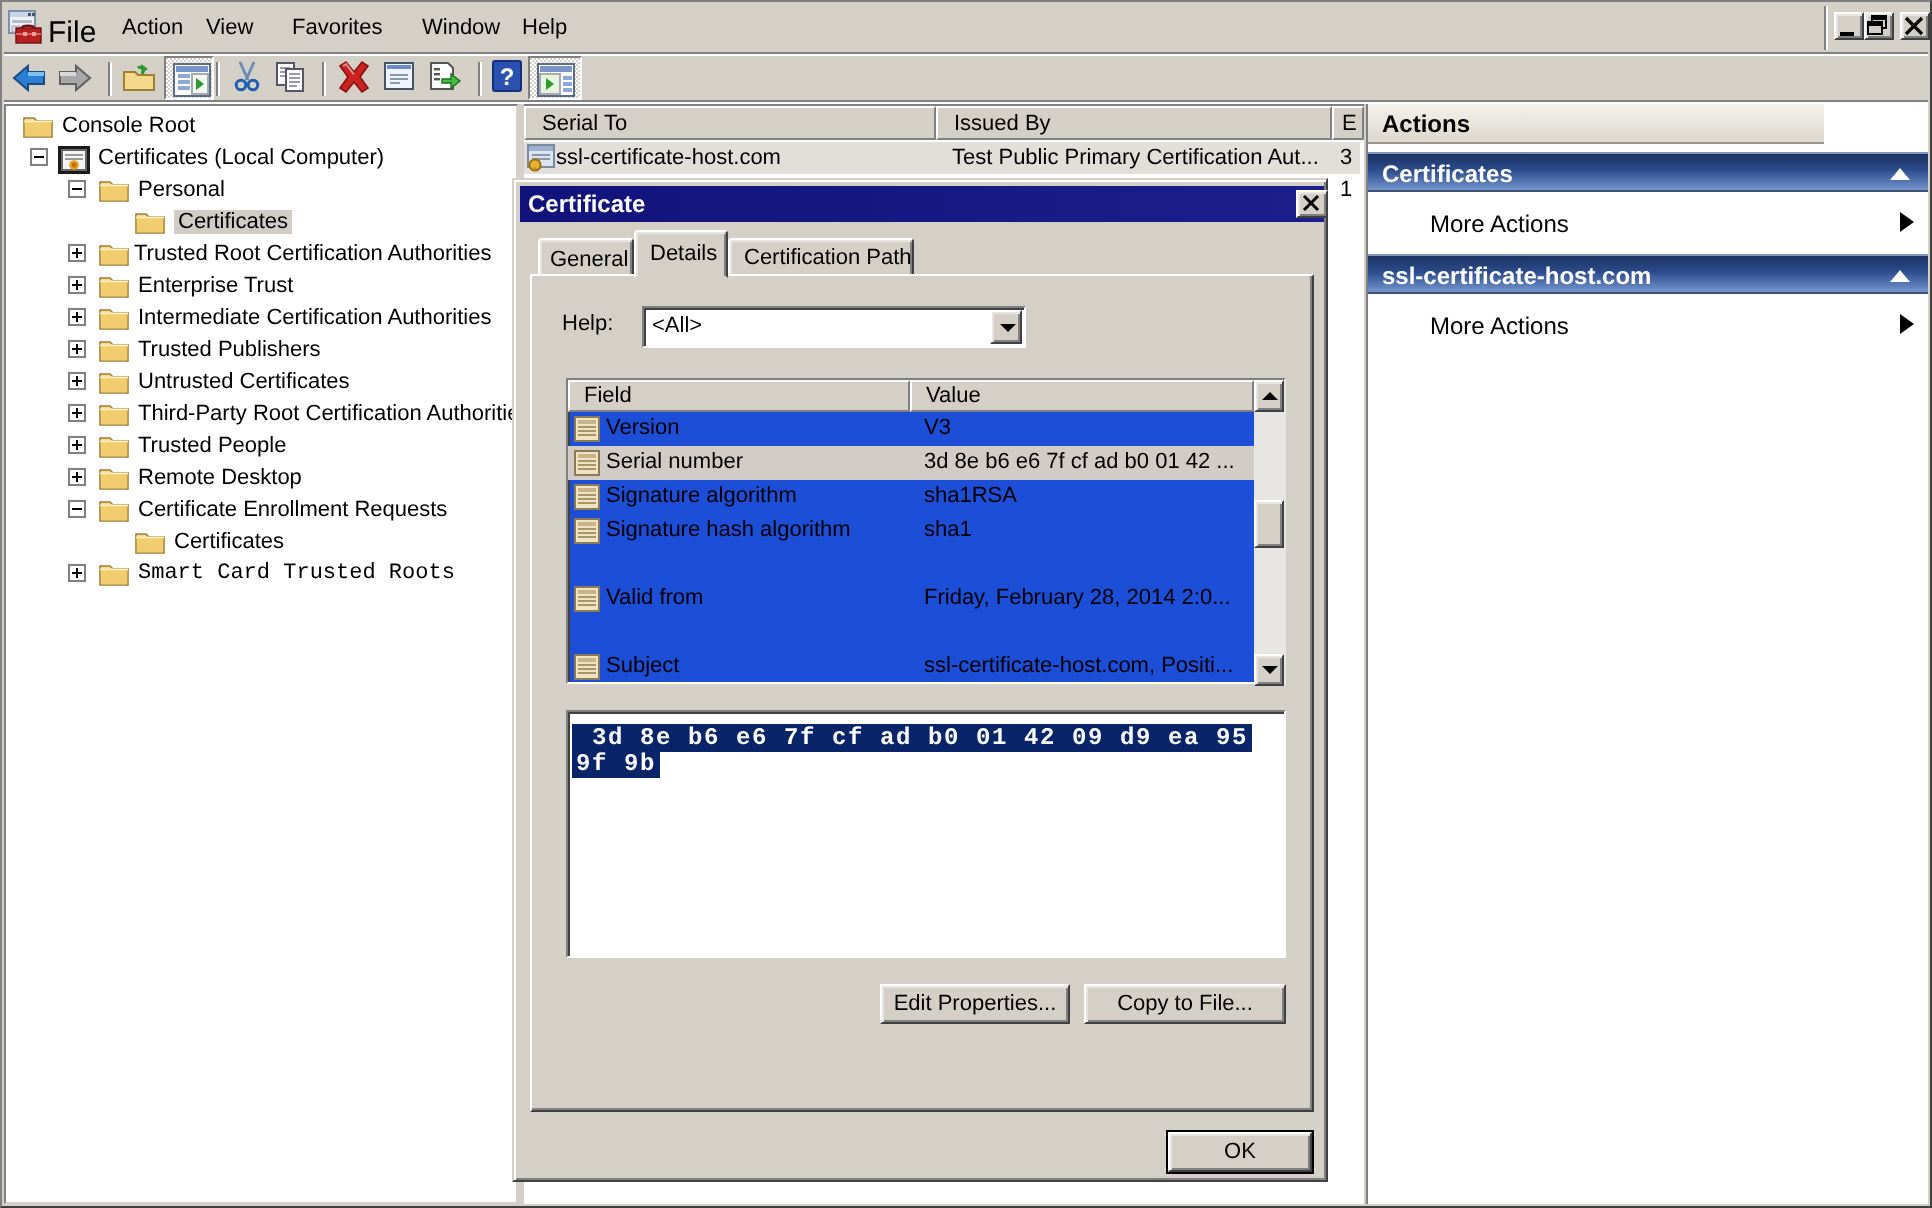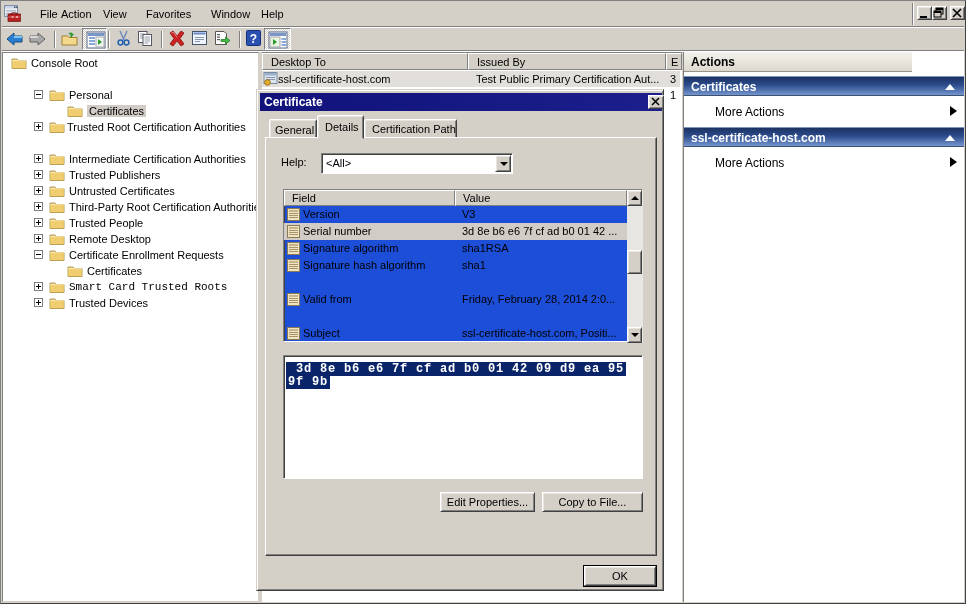--- a/index.html
+++ b/index.html
@@ -20,21 +20,21 @@
         <rect x="10" y="1.5" width="1.5" height="1.5" fill="#456"></rect>
         <rect x="12" y="1.5" width="1.5" height="1.5" fill="#456"></rect>
         <rect x="2" y="5" width="10" height="1.5" fill="#b0bccc"></rect>
         <rect x="2" y="8" width="4" height="3" fill="#d8e0ec" stroke="#98a4b8" stroke-width="0.5"></rect>
         <rect x="4" y="9" width="12.5" height="7.5" fill="#b82020" stroke="#701010" stroke-width="0.7"></rect>
         <path d="M7 9 C7 7.5 13 7.5 13 9" fill="none" stroke="#701010" stroke-width="1.2"></path>
         <rect x="4" y="11.5" width="12.5" height="1" fill="#d86060"></rect>
         <rect x="7.5" y="11" width="2" height="2" fill="#e8a0a0"></rect>
         <rect x="12" y="11" width="2" height="2" fill="#e8a0a0"></rect>
       </svg></div>
-  <div class="abs" style="left:38px;top:6px;font-size:11px">File</div>
+  <div class="abs" style="left:22px;top:6px;font-size:15px">File</div>
   <div class="abs" style="left:59px;top:6px;font-size:11px">Action</div>
   <div class="abs" style="left:101px;top:6px;font-size:11px">View</div>
   <div class="abs" style="left:144px;top:6px;font-size:11px">Favorites</div>
   <div class="abs" style="left:209px;top:6px;font-size:11px">Window</div>
   <div class="abs" style="left:259px;top:6px;font-size:11px">Help</div>
   <div class="abs" style="left:910px;top:1px;width:1px;height:22px;background:#808080"></div>
   <div class="abs" style="left:911px;top:1px;width:1px;height:22px;background:#ffffff"></div>
   <div class="btn abs" style="left:915px;top:4px;width:15px;height:14px">
       <span style="position:absolute;left:2px;top:9px;width:7px;height:2px;background:#000"></span>
     </div>
@@ -139,20 +139,36 @@
 
 <div class="abs" id="treepanel" style="left:2px;top:52px;width:257px;height:550px;background:#ffffff;border:1px solid;border-color:#808080 #d4d0c8 #d4d0c8 #808080;overflow:hidden">
     <div style="position:absolute;left:0;top:2px;width:257px;height:16px">
       <span style="position:absolute;left:8px;top:1px"><svg width="16" height="14" viewBox="0 0 16 14">
           <path d="M1 3 L1 12.5 L15 12.5 L15 4.5 L7.5 4.5 L6 3 Z" fill="#f4d98c" stroke="#a08030" stroke-width="0.8"></path>
           <path d="M1 4.8 L15 4.8" stroke="#fdf0c0" stroke-width="1"></path>
           <rect x="1.4" y="5.2" width="13.2" height="7" fill="#f0cd6e"></rect>
         </svg></span>
       <span style="position:absolute;left:28px;top:2px;white-space:nowrap;">Console Root</span>
     </div>
+    <div style="position:absolute;left:0;top:18px;width:257px;height:16px">
+      <span style="position:absolute;left:12px;top:0;width:11px;height:16px">
+        <span style="position:absolute;left:0;top:3px;width:9px;height:9px;background:#fff;border:1px solid #808080;font-size:0">
+          <span style="position:absolute;left:1px;top:3px;width:5px;height:1px;background:#000"></span>
+        </span>
+      </span>
+      <span style="position:absolute;left:26px;top:1px"><svg width="17" height="16" viewBox="0 0 17 16">
+          <rect x="0" y="1" width="16" height="14" fill="#1a1a1a"></rect>
+          <rect x="2" y="3" width="12" height="10" fill="#f4f4f4" stroke="#666"></rect>
+          <rect x="3.5" y="5" width="9" height="1" fill="#999"></rect>
+          <rect x="3.5" y="7" width="9" height="1" fill="#999"></rect>
+          <circle cx="8" cy="10.5" r="2.4" fill="#e0a520"></circle>
+          <circle cx="8" cy="10.5" r="1.2" fill="#c07010"></circle>
+        </svg></span>
+      <span style="position:absolute;left:46px;top:2px;white-space:nowrap;">Certificates (Local Computer)</span>
+    </div>
     <div style="position:absolute;left:0;top:34px;width:257px;height:16px">
       <span style="position:absolute;left:31px;top:0;width:11px;height:16px">
         <span style="position:absolute;left:0;top:3px;width:9px;height:9px;background:#fff;border:1px solid #808080;font-size:0">
           <span style="position:absolute;left:1px;top:3px;width:5px;height:1px;background:#000"></span>
         </span>
       </span>
       <span style="position:absolute;left:46px;top:1px"><svg width="16" height="14" viewBox="0 0 16 14">
           <path d="M1 3 L1 12.5 L15 12.5 L15 4.5 L7.5 4.5 L6 3 Z" fill="#f4d98c" stroke="#a08030" stroke-width="0.8"></path>
           <path d="M1 4.8 L15 4.8" stroke="#fdf0c0" stroke-width="1"></path>
           <rect x="1.4" y="5.2" width="13.2" height="7" fill="#f0cd6e"></rect>
@@ -174,20 +190,34 @@
           <span style="position:absolute;left:3px;top:1px;width:1px;height:5px;background:#000"></span>
         </span>
       </span>
       <span style="position:absolute;left:46px;top:1px"><svg width="16" height="14" viewBox="0 0 16 14">
           <path d="M1 3 L1 12.5 L15 12.5 L15 4.5 L7.5 4.5 L6 3 Z" fill="#f4d98c" stroke="#a08030" stroke-width="0.8"></path>
           <path d="M1 4.8 L15 4.8" stroke="#fdf0c0" stroke-width="1"></path>
           <rect x="1.4" y="5.2" width="13.2" height="7" fill="#f0cd6e"></rect>
         </svg></span>
       <span style="position:absolute;left:64px;top:2px;white-space:nowrap;">Trusted Root Certification Authorities</span>
     </div>
+    <div style="position:absolute;left:0;top:82px;width:257px;height:16px">
+      <span style="position:absolute;left:31px;top:0;width:11px;height:16px">
+        <span style="position:absolute;left:0;top:3px;width:9px;height:9px;background:#fff;border:1px solid #808080;font-size:0">
+          <span style="position:absolute;left:1px;top:3px;width:5px;height:1px;background:#000"></span>
+          <span style="position:absolute;left:3px;top:1px;width:1px;height:5px;background:#000"></span>
+        </span>
+      </span>
+      <span style="position:absolute;left:46px;top:1px"><svg width="16" height="14" viewBox="0 0 16 14">
+          <path d="M1 3 L1 12.5 L15 12.5 L15 4.5 L7.5 4.5 L6 3 Z" fill="#f4d98c" stroke="#a08030" stroke-width="0.8"></path>
+          <path d="M1 4.8 L15 4.8" stroke="#fdf0c0" stroke-width="1"></path>
+          <rect x="1.4" y="5.2" width="13.2" height="7" fill="#f0cd6e"></rect>
+        </svg></span>
+      <span style="position:absolute;left:66px;top:2px;white-space:nowrap;">Enterprise Trust</span>
+    </div>
     <div style="position:absolute;left:0;top:98px;width:257px;height:16px">
       <span style="position:absolute;left:31px;top:0;width:11px;height:16px">
         <span style="position:absolute;left:0;top:3px;width:9px;height:9px;background:#fff;border:1px solid #808080;font-size:0">
           <span style="position:absolute;left:1px;top:3px;width:5px;height:1px;background:#000"></span>
           <span style="position:absolute;left:3px;top:1px;width:1px;height:5px;background:#000"></span>
         </span>
       </span>
       <span style="position:absolute;left:46px;top:1px"><svg width="16" height="14" viewBox="0 0 16 14">
           <path d="M1 3 L1 12.5 L15 12.5 L15 4.5 L7.5 4.5 L6 3 Z" fill="#f4d98c" stroke="#a08030" stroke-width="0.8"></path>
           <path d="M1 4.8 L15 4.8" stroke="#fdf0c0" stroke-width="1"></path>
@@ -292,43 +322,29 @@
           <span style="position:absolute;left:1px;top:3px;width:5px;height:1px;background:#000"></span>
           <span style="position:absolute;left:3px;top:1px;width:1px;height:5px;background:#000"></span>
         </span>
       </span>
       <span style="position:absolute;left:46px;top:1px"><svg width="16" height="14" viewBox="0 0 16 14">
           <path d="M1 3 L1 12.5 L15 12.5 L15 4.5 L7.5 4.5 L6 3 Z" fill="#f4d98c" stroke="#a08030" stroke-width="0.8"></path>
           <path d="M1 4.8 L15 4.8" stroke="#fdf0c0" stroke-width="1"></path>
           <rect x="1.4" y="5.2" width="13.2" height="7" fill="#f0cd6e"></rect>
         </svg></span>
       <span style="position:absolute;left:66px;top:2px;white-space:nowrap;font-family:Liberation Mono, monospace;">Smart Card Trusted Roots</span>
-    </div>
-    <div style="position:absolute;left:0;top:242px;width:257px;height:16px">
-      <span style="position:absolute;left:31px;top:0;width:11px;height:16px">
-        <span style="position:absolute;left:0;top:3px;width:9px;height:9px;background:#fff;border:1px solid #808080;font-size:0">
-          <span style="position:absolute;left:1px;top:3px;width:5px;height:1px;background:#000"></span>
-          <span style="position:absolute;left:3px;top:1px;width:1px;height:5px;background:#000"></span>
-        </span>
-      </span>
-      <span style="position:absolute;left:46px;top:1px"><svg width="16" height="14" viewBox="0 0 16 14">
-          <path d="M1 3 L1 12.5 L15 12.5 L15 4.5 L7.5 4.5 L6 3 Z" fill="#f4d98c" stroke="#a08030" stroke-width="0.8"></path>
-          <path d="M1 4.8 L15 4.8" stroke="#fdf0c0" stroke-width="1"></path>
-          <rect x="1.4" y="5.2" width="13.2" height="7" fill="#f0cd6e"></rect>
-        </svg></span>
-      <span style="position:absolute;left:66px;top:2px;white-space:nowrap;">Trusted Devices</span>
     </div>
   </div>
 
 <div class="abs" style="left:259px;top:52px;width:3px;height:550px;background:#d4d0c8"></div>
 
 <div class="abs" id="midpanel" style="left:262px;top:52px;width:420px;height:550px;background:#ffffff;border-top:1px solid #808080;overflow:hidden">
   <div class="abs" style="left:0;top:0;width:420px;height:17px;background:#d4d0c8">
     <div class="hdrbtn abs" style="left:0;top:0;width:206px;height:17px">
-        <span style="position:absolute;left:8px;top:2px">Desktop To</span>
+        <span style="position:absolute;left:8px;top:2px">Serial To</span>
       </div>
     <div class="hdrbtn abs" style="left:206px;top:0;width:198px;height:17px">
         <span style="position:absolute;left:8px;top:2px">Issued By</span>
       </div>
     <div class="hdrbtn abs" style="left:404px;top:0;width:16px;height:17px">
         <span style="position:absolute;left:4px;top:2px">E</span>
       </div>
   </div>
   <div class="abs" style="left:0;top:18px;width:418px;height:16px;background:#e2dfda">
     <div class="abs" style="left:1px;top:0;width:15px;height:15px" id="certlisticon"><svg width="15" height="15" viewBox="0 0 15 15">

